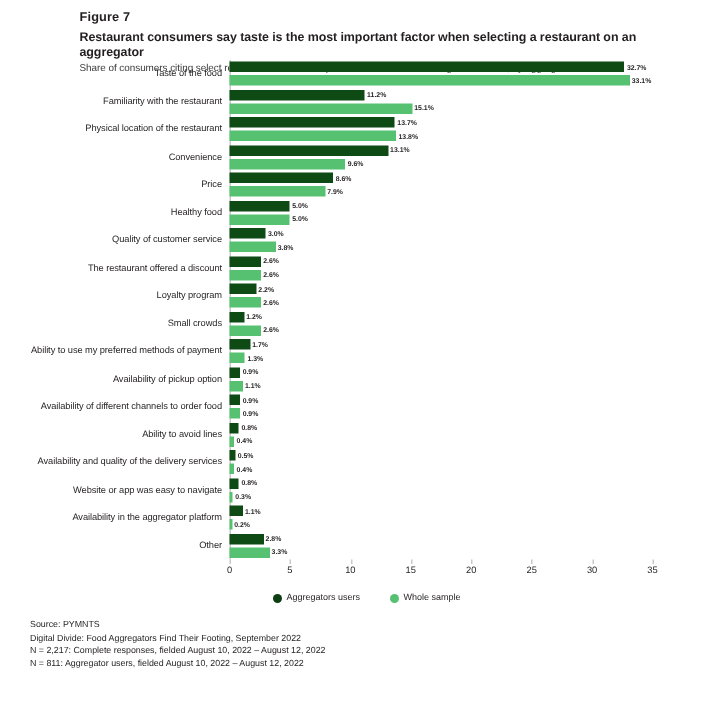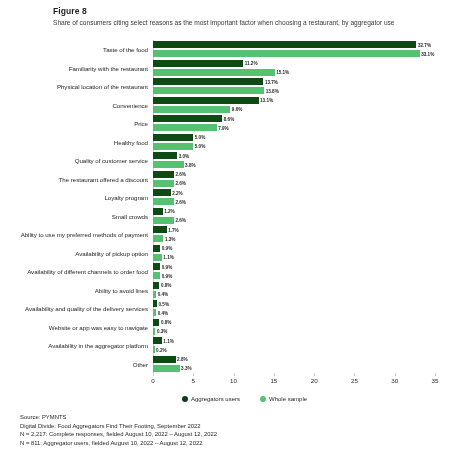--- a/index.html
+++ b/index.html
@@ -57,21 +57,22 @@
   
   .foot{position:absolute;left:20px;top:413px;}
   .foot div{font-size:5.9px;color:#231f20;line-height:8.6px;white-space:nowrap;}
 </style>
 </head>
 <body>
 
 <div class="fig">
 
   <div class="hdr">
-    <div class="fig-num">Figure 8</div>
+    <div class="fig-num">Figure 7</div>
+    <div class="fig-title">Restaurant consumers say taste is the most  important factor when selecting a restaurant on an aggregator</div>
     <div class="fig-sub">Share of consumers citing select reasons as the most important factor when choosing a restaurant, by aggregator use</div>
   </div>
 
   <div class="plot">
     <div class="axis-line"></div>
     <div class="rows" id="rows">
         <div class="row" style="height: 18.5px;">
           <div class="catlabel">Taste of the food</div>
           <div class="barwrap" style="padding-top: 1.05px;">
             <div class="bar dark" style="width: 263.469px;">

